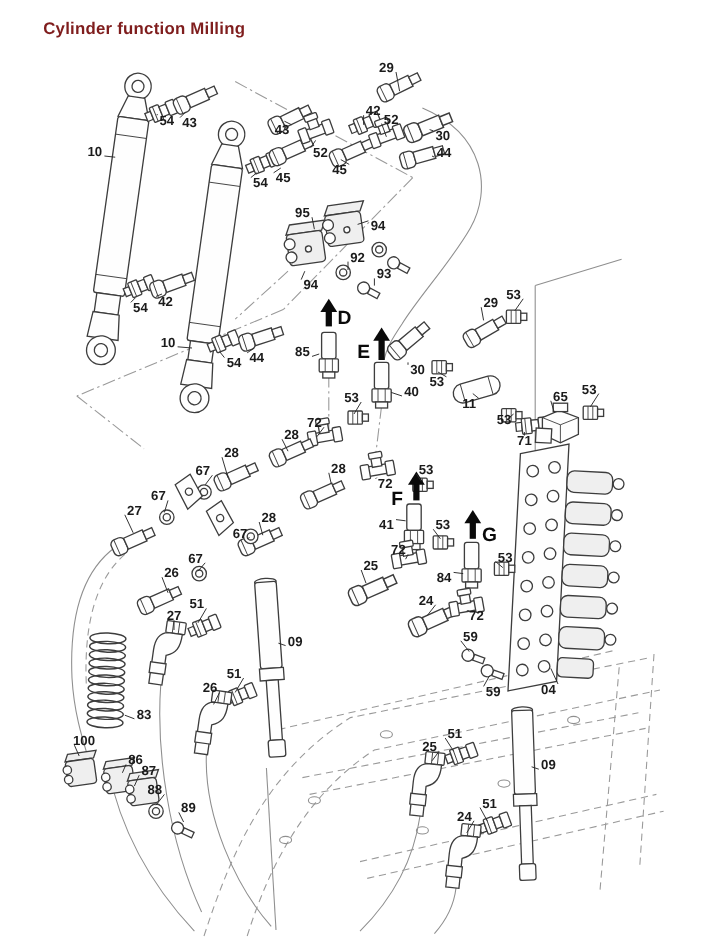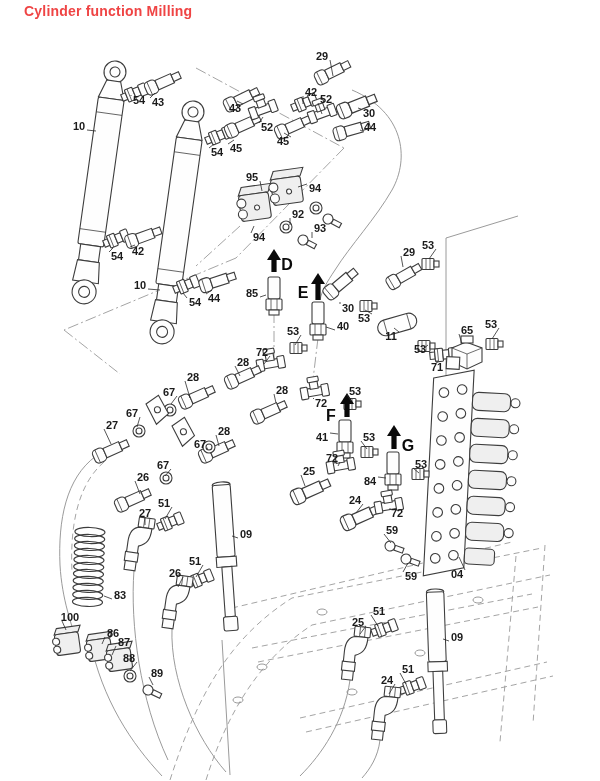--- a/index.html
+++ b/index.html
@@ -1,18 +1,18 @@
 <!DOCTYPE html>
 <html><head>
 <meta charset="utf-8">
 <style>
   html,body{margin:0;padding:0;background:#fff;}
   body{width:600px;height:781px;font-family:"Liberation Sans",sans-serif;position:relative;overflow:hidden;}
   .canvas{position:relative;width:600px;height:781px;background:#fff;}
-  h1.title{position:absolute;left:24px;top:3px;margin:0;font-size:14px;font-weight:bold;color:#ef4444;letter-spacing:.2px;}
+  h1.title{position:absolute;left:24px;top:3px;margin:12px;font-size:14px;font-weight:bold;color:#7f1d1d;letter-spacing:.2px;}
   svg.diagram{position:absolute;left:0;top:0;}
   text.lbl{font-family:"Liberation Sans",sans-serif;font-size:11px;font-weight:bold;fill:#1b1b1b;text-anchor:middle;}
   text.arl{font-family:"Liberation Sans",sans-serif;font-size:16px;font-weight:bold;fill:#0a0a0a;text-anchor:middle;}
   .ldr{stroke:#2b2b2b;stroke-width:.8;}
   .pf{fill:#fefefe;stroke:#3d3d3d;stroke-width:1.1;}
   .pf3{fill:#efefef;stroke:#3d3d3d;stroke-width:1.1;}
   .th{stroke:#3d3d3d;stroke-width:.75;fill:none;}
   .coil{fill:none;stroke:#3d3d3d;stroke-width:1.2;}
   .ctx{fill:none;stroke:#8f8f8f;stroke-width:.9;}
   .ctxd{fill:none;stroke:#9a9a9a;stroke-width:.9;stroke-dasharray:6 4;}

